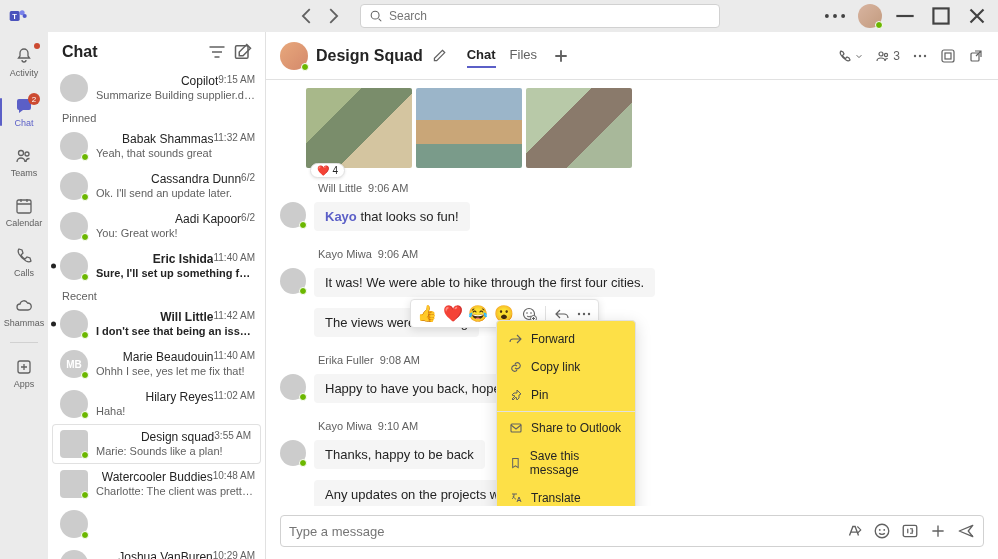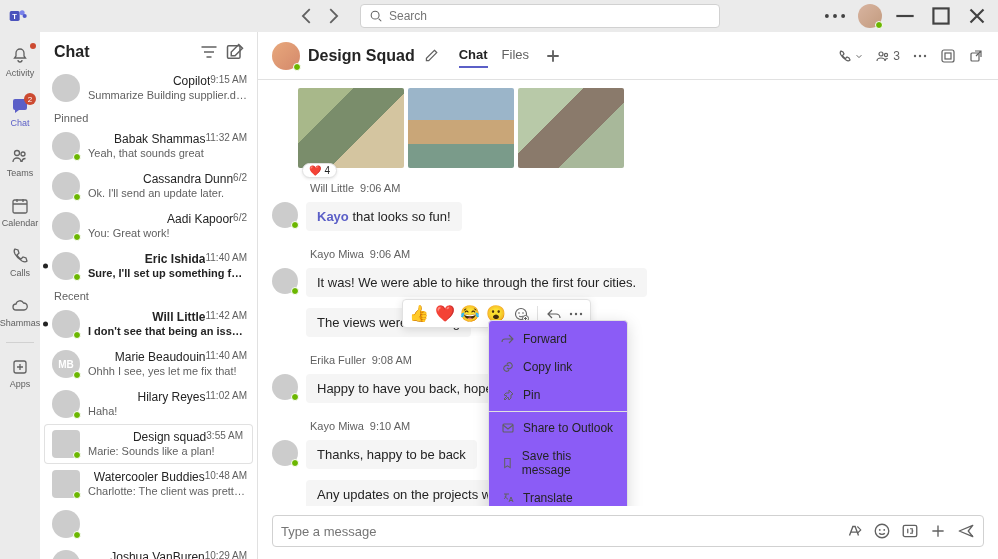--- a/index.html
+++ b/index.html
@@ -15,21 +15,21 @@
 .titlebar .spacer { flex: 1; }
 .titlebar .right-controls { display: flex; align-items: center; gap: 10px; }
 .titlebar .win-btn { width: 26px; height: 26px; display: flex; align-items: center; justify-content: center; cursor: pointer; color: #424242; }
 .titlebar .avatar { width: 24px; height: 24px; border-radius: 50%; background: linear-gradient(135deg,#d8b4a0,#c39b7f); position: relative; }
 .presence-dot { position: absolute; bottom: -1px; right: -1px; width: 8px; height: 8px; border-radius: 50%; background: #6bb700; border: 1.5px solid #fff; }
 
 
 .main { flex: 1; display: flex; overflow: hidden; }
 
 
-.rail { width: 40px; background: #ebebeb; display: flex; flex-direction: column; align-items: center; padding-top: 6px; gap: 2px; }
+.rail { width: 48px; background: #ebebeb; display: flex; flex-direction: column; align-items: center; padding-top: 6px; gap: 2px; }
 .rail-item { width: 48px; height: 48px; display: flex; flex-direction: column; align-items: center; justify-content: center; gap: 2px; cursor: pointer; color: #616161; font-size: 9px; position: relative; border-radius: 4px; }
 .rail-item.active { color: #5b5fc7; }
 .rail-item.active::before { content: ""; position: absolute; left: 0; top: 10px; bottom: 10px; width: 2px; background: #5b5fc7; border-radius: 2px; }
 .rail-item .ic { width: 20px; height: 20px; display:flex;align-items:center;justify-content:center; position:relative;}
 .rail-badge { position:absolute; top:-3px; right:-6px; background:#cc4a31; color:#fff; font-size:8px; min-width:12px; height:12px; border-radius:6px; display:flex;align-items:center;justify-content:center; padding:0 3px;}
 .rail-sep { height: 1px; width: 28px; background: #d1d1d1; margin: 4px 0; }
 
 
 .chatlist { width: 218px; background: #fff; border-right: 1px solid #e1e1e1; display: flex; flex-direction: column; overflow-y: auto; }
 .chatlist-header { display: flex; align-items: center; padding: 10px 12px 6px 14px; gap: 6px; }
@@ -79,21 +79,21 @@
 .bubble .mention { color: #5b5fc7; font-weight:600;}
 .msg-row.no-av { padding-left: 34px; }
 .me-time { text-align:right; font-size:11px; color:#616161; margin: 16px 4px 2px 0;}
 
 
 .react-bar { position: absolute; background: #fff; border: 1px solid #e1e1e1; border-radius: 4px; box-shadow: 0 2px 8px rgba(0,0,0,.12); display: flex; align-items: center; padding: 4px 6px; gap: 6px; font-size: 16px; }
 .react-bar .r { cursor: pointer; }
 .react-bar .sep { width:1px; height:16px; background:#e1e1e1; margin:0 2px;}
 
 
-.ctx-menu { position: absolute; width: 140px; background: #8b5cf6; border: 1px solid #e1e1e1; border-radius: 4px; box-shadow: 0 4px 16px rgba(0,0,0,.15); padding: 4px 0; font-size: 12px; }
+.ctx-menu { position: absolute; width: 140px; background: #fde047; border: 1px solid #e1e1e1; border-radius: 4px; box-shadow: 0 4px 16px rgba(0,0,0,.15); padding: 4px 0; font-size: 12px; }
 .ctx-item { display: flex; align-items: center; gap: 8px; padding: 7px 12px; cursor: pointer; }
 .ctx-item .ci { width: 14px; height: 14px; display:flex;align-items:center;justify-content:center;color:#616161;}
 .ctx-sep { height:1px; background:#e1e1e1; margin:2px 0;}
 
 
 .compose { border-top: 1px solid transparent; padding: 8px 14px 12px; }
 .compose-box { border: 1px solid #d1d1d1; border-radius: 4px; display: flex; align-items: center; padding: 6px 8px; gap: 8px; }
 .compose-box input { flex: 1; border: none; outline: none; font-size: 13px; background:transparent;}
 .compose-actions { display: flex; gap: 10px; color: #616161; }
 .compose-actions > * { cursor: pointer; width:18px;height:18px;display:flex;align-items:center;justify-content:center;}

